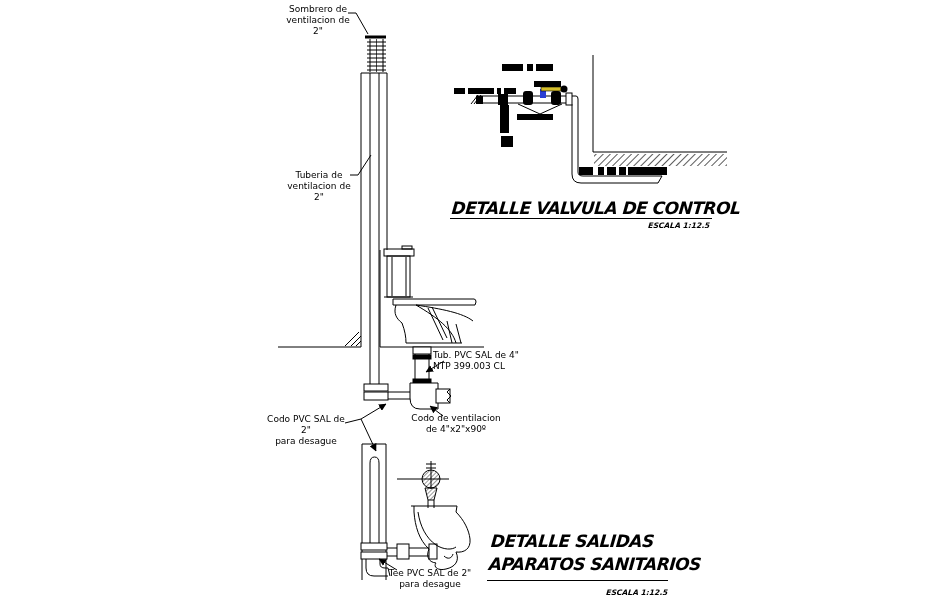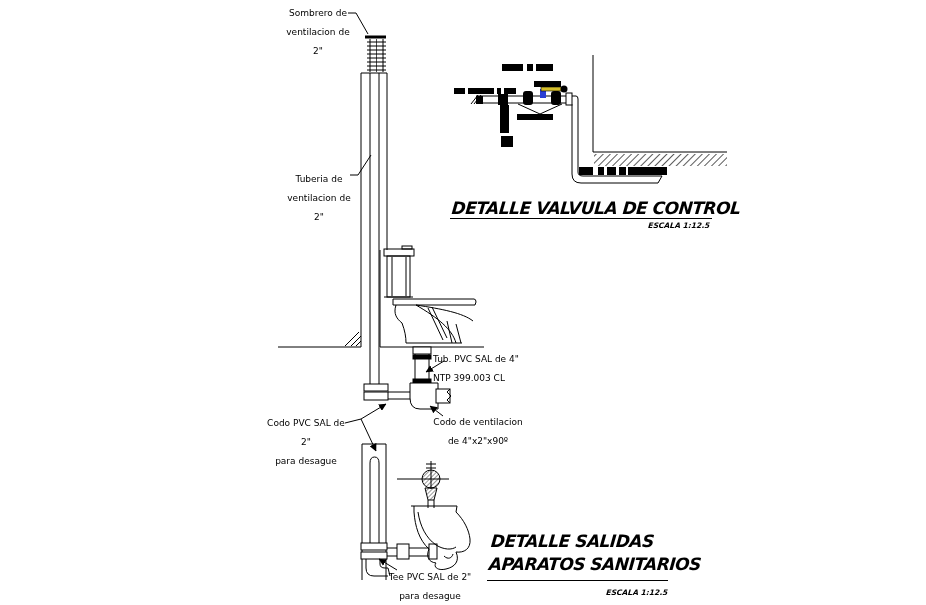--- a/index.html
+++ b/index.html
@@ -1,19 +1,19 @@
 <!DOCTYPE html>
 <html><head>
 <meta charset="utf-8">
 <style>
   html,body{margin:0;padding:0;background:#fff;}
   #stage{position:relative;width:926px;height:605px;background:#fff;overflow:hidden;
          font-family:"DejaVu Sans", sans-serif;}
   #lineart{position:absolute;left:0;top:0;z-index:1;}
-  .label{position:absolute;z-index:2;font-size:9px;line-height:19px;color:#000;
+  .label{position:absolute;z-index:2;font-size:9px;line-height:11px;color:#000;
          white-space:pre-line;}
   .center{text-align:center;}
   .cad-title{position:absolute;z-index:2;color:#000;white-space:pre-line;
          font-family:"DejaVu Sans", sans-serif;font-weight:700;font-style:italic;
          letter-spacing:-0.5px;transform:skewX(-5deg);transform-origin:left bottom;}
   .t1{left:451px;top:198px;font-size:17px;line-height:20px;}
   .t2{left:488px;top:530px;font-size:17px;line-height:23px;}
   .underline{position:absolute;z-index:2;height:0;border-bottom:1.6px solid #000;}
   .u1{left:450px;top:218px;width:262px;}
   .u2{left:487px;top:580px;width:181px;}
@@ -227,21 +227,21 @@
 
   <div class="label center" style="left:284px;top:170px;width:70px">Tuberia de
 ventilacion de 2"</div>
 
   <div class="label" style="left:433px;top:350px;width:90px">Tub. PVC SAL de 4"
 NTP 399.003 CL</div>
 
   <div class="label center" style="left:265px;top:414px;width:82px">Codo PVC SAL de 2"
 para desague</div>
 
-  <div class="label center" style="left:431px;top:413px;width:94px">Codo de ventilacion
+  <div class="label center" style="left:409px;top:413px;width:94px">Codo de ventilacion
 de 4"x2"x90º</div>
 
   <div class="label center" style="left:387px;top:568px;width:86px">Tee PVC SAL de 2"
 para desague</div>
 
   <div class="cad-title t1">DETALLE VALVULA DE CONTROL</div>
   <div class="underline u1"></div>
   <div class="scale s1">ESCALA 1:12.5</div>
 
   <div class="cad-title t2">DETALLE SALIDAS

